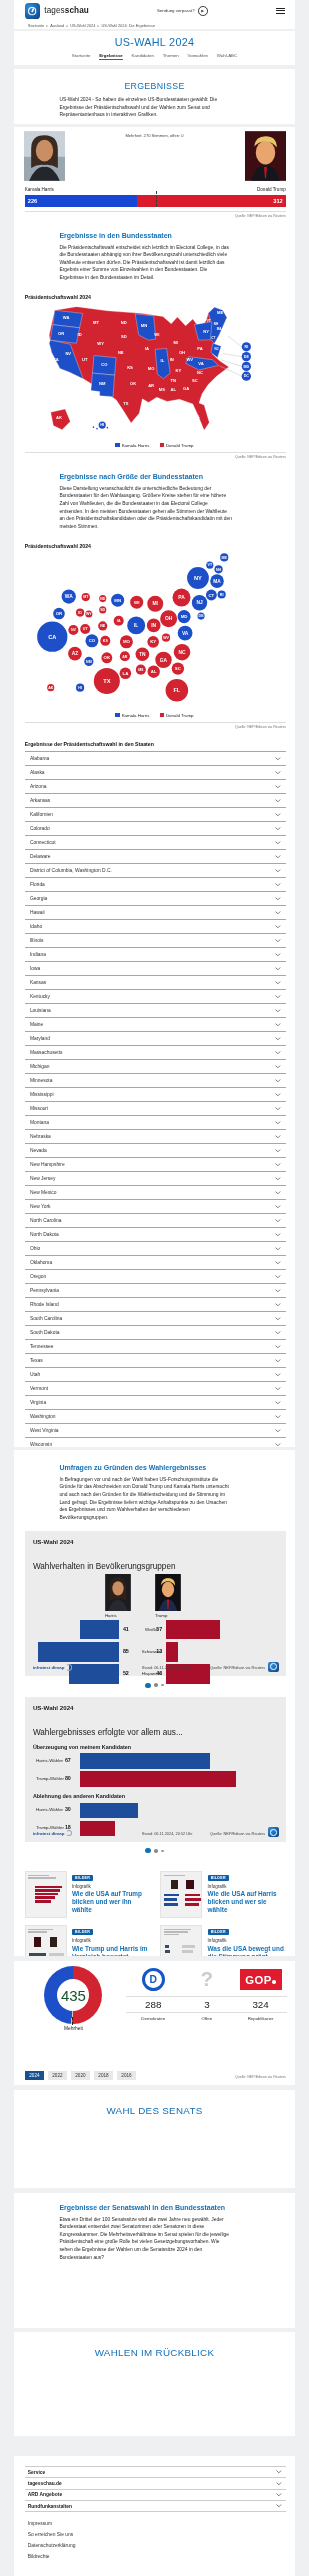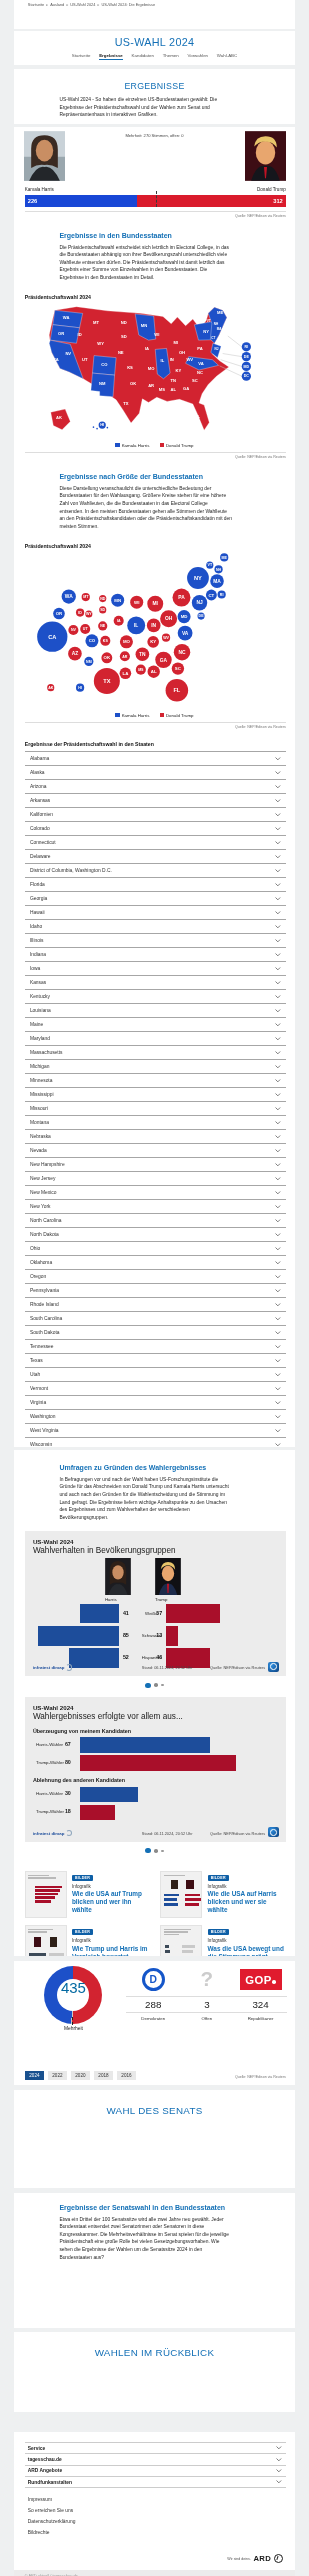--- a/index.html
+++ b/index.html
@@ -50,21 +50,21 @@
   .legend{display:flex;justify-content:center;gap:10.3px;margin-top:4.1px;font-size:4.4px;color:#222}
   .legend .sw{display:inline-block;width:4.1px;height:4.1px;margin-right:2.1px}
   .acc{margin:4.1px 8.8px 0 10.3px}
   .acc-row{height:13px;border-top:0.5px solid #a6a6a6;display:flex;align-items:center;justify-content:space-between;padding:0 5.2px;font-size:4.9px;color:#333;cursor:pointer}
   .acc-row:last-child{border-bottom:0.5px solid #a6a6a6}
   .chev{flex:0 0 auto}
   
   #card-polls{height:506px;margin-bottom:5.2px}
   .chartbox{background:#ececec;margin:9.3px 8.8px 0 10.3px;position:relative;padding:7.2px 8.2px;height:131px}
   .ck{font-size:6.2px;font-weight:700;color:#1a1a1a}
-  .ct{font-size:8.2px;color:#1a1a1a;margin-top:1px}
+  .ct{font-size:8.2px;color:#1a1a1a;margin-top:17px}
   .cphotos{position:relative;height:49px}
   .cphotos .ph{position:absolute;top:3.1px;width:26px;height:37px}
   .cphotos .pl{position:absolute;top:42px;font-size:4.4px;color:#222}
   .brow{position:relative;height:19.6px;margin-bottom:2.6px}
   .brow .hbar{position:absolute;top:0;height:19.6px;background:var(--navy)}
   .brow .tbar{position:absolute;top:0;height:19.6px;background:var(--crimson)}
   .brow .v{position:absolute;top:6.2px;font-size:5.4px;font-weight:700;color:#111}
   .brow .g{position:absolute;top:6.7px;left:90px;width:57px;text-align:center;font-size:4.4px;color:#222}
   .cfoot{position:absolute;left:8.2px;right:7.2px;bottom:5.2px;display:flex;align-items:center;font-size:3.9px;color:#444}
   .brandlogo{color:#1d4d9b;font-weight:700;font-size:4.4px;display:flex;align-items:center;gap:1.5px}
@@ -94,60 +94,78 @@
   .thumb .rbar{position:absolute;height:2.6px;background:var(--crimson)}
   .ttext{margin-left:5.2px;padding-top:1px}
   .badge{display:inline-block;background:var(--badge);color:#fff;font-size:3.6px;font-weight:700;letter-spacing:0.3px;padding:1.3px 3.1px;border-radius:1px}
   .tkick{font-size:4.6px;color:#333;margin-top:2.6px}
   .ttitle{color:var(--blue);font-weight:700;font-size:6.4px;line-height:1.25;margin-top:1.5px}
   
   #card-house{height:124px;margin-bottom:4.6px}
   .house-title{padding-top:20.6px;font-size:9.8px}
   .house-zone{position:relative;height:68px;margin-top:4.1px}
   .donut{position:absolute;left:30px;top:1px;width:58px;height:58px;border-radius:50%}
-  .donut .hole{position:absolute;left:13px;top:13px;width:32px;height:32px;background:#fff;border-radius:50%;display:flex;justify-content:center;font-size:15px;color:#0369a1}
+  .donut .hole{position:absolute;left:13px;top:13px;width:32px;height:32px;background:#fff;border-radius:50%;display:flex;align-items:center;justify-content:center;font-size:15px;color:#14532d}
   .donut .dash{position:absolute;left:28px;bottom:-1px;height:8.2px;width:0;border-left:1px dashed #222}
   .mehrheit{position:absolute;left:30px;top:61px;width:58px;text-align:center;font-size:4.9px;color:#222}
   .hcols{position:absolute;left:112px;right:7.2px;top:1px;display:flex}
   .hcol{flex:1;text-align:center}
   .hcol .ic{height:27px;display:flex;align-items:center;justify-content:center}
   .demlogo{width:23px;height:23px;border-radius:50%;border:3.6px solid var(--dem);box-sizing:border-box;display:flex;align-items:center;justify-content:center;font-weight:800;font-size:10.3px;color:var(--dem);background:#fff}
   .qmark{font-size:20.6px;font-weight:800;color:#ccc;line-height:1}
   .goplogo{width:42px;height:21.6px;background:var(--gop);color:#fff;font-weight:800;font-size:11.3px;display:flex;align-items:center;justify-content:center;letter-spacing:0.5px}
   .goplogo i{width:3.6px;height:3.6px;background:#fff;border-radius:50%;margin:5.2px 0 0 0.5px}
   .hval{border-top:0.5px solid #ddd;border-bottom:0.5px solid #ddd;margin-top:3.1px;padding:2.1px 0;font-size:9.8px;color:#222}
   .hlab{font-size:4.4px;color:#333;margin-top:3.1px}
   .house-foot{position:absolute;left:10.3px;right:8.8px;bottom:5.2px;display:flex;align-items:flex-end}
   .years{display:flex;gap:3.6px}
   .ybtn{font-size:4.6px;padding:2.1px 4.6px;background:#e8e8e8;color:#333;cursor:pointer}
   .ybtn.on{background:var(--tab);color:#fff}
   .house-foot .quelle{margin:0 0 1px auto}
   
   #card-senate{height:98px;margin-bottom:5.2px}
   #card-senres{height:135px;margin-bottom:4.1px}
-  #card-review{height:80px;margin-bottom:20px}
+  #card-review{height:104px;margin-bottom:20px}
   .big-center{padding-top:15.5px;font-size:9.8px}
   
   #card-footer{height:149px}
   .f-acc{margin:10.3px 8.8px 0 10.3px}
   .f-row{height:10.3px;border-top:0.5px solid #ccc;display:flex;align-items:center;justify-content:space-between;padding:0 4.1px 0 3.1px;font-size:4.9px;font-weight:700;color:#222;cursor:pointer}
   .f-row:last-child{border-bottom:0.5px solid #ccc}
   .f-links{margin:8.2px 0 0 13.4px}
   .f-link{font-size:4.9px;color:#333;margin-bottom:6.2px;cursor:pointer}
   .f-brand{position:absolute;right:11.3px;bottom:17.5px;display:flex;align-items:center;gap:2.6px}
   .f-slogan{font-size:3.6px;color:#555}
   .ardword{font-size:7.7px;font-weight:800;color:#1a1a1a;letter-spacing:0.3px}
   .ardring{width:7.7px;height:7.7px;border:1.3px solid #1a1a1a;border-radius:50%;position:relative}
   .ardring i{position:absolute;left:2.1px;top:1px;width:1.3px;height:3.6px;background:#1a1a1a;transform:rotate(18deg)}
   .strip{position:absolute;left:0;right:0;bottom:0;height:11.3px;background:#ececec;display:flex;align-items:center;padding-left:10.3px;font-size:3.9px;color:#999}
 </style>
 </head>
 <body>
 
 <div class="col card" id="card-header">
+  <div class="hdr-row">
+    <div class="logo-sq">
+      <svg width="10.3" height="10.3" viewBox="0 0 20 20">
+          <circle cx="10" cy="10" r="7" fill="none" stroke="#fff" stroke-width="2"></circle>
+          <rect x="9" y="4" width="3" height="8" rx="1" fill="#fff" transform="rotate(22 10 10)"></rect>
+        </svg>
+    </div>
+    <div class="wordmark"><span>tages</span><b>schau</b></div>
+    <div class="sendung">
+      <span>Sendung verpasst?</span>
+      <span class="play">▶</span>
+    </div>
+    <div class="burger">
+        <i></i>
+        <i></i>
+        <i></i>
+      </div>
+  </div>
   <div class="crumbs" id="breadcrumb"><span>Startseite</span><span class="sep">▸</span><span>Ausland</span><span class="sep">▸</span><span>US-Wahl 2024</span><span class="sep">▸</span><span>US-Wahl 2024: Die Ergebnisse</span></div>
 </div>
 
 <div class="col card" id="card-hero">
   <div class="hero-title">US-WAHL 2024</div>
   <div class="hero-tabs" id="hero-tabs">
       <div class="tab">Startseite</div>
       <div class="tab on">Ergebnisse</div>
       <div class="tab">Kandidaten</div>
       <div class="tab">Themen</div>

